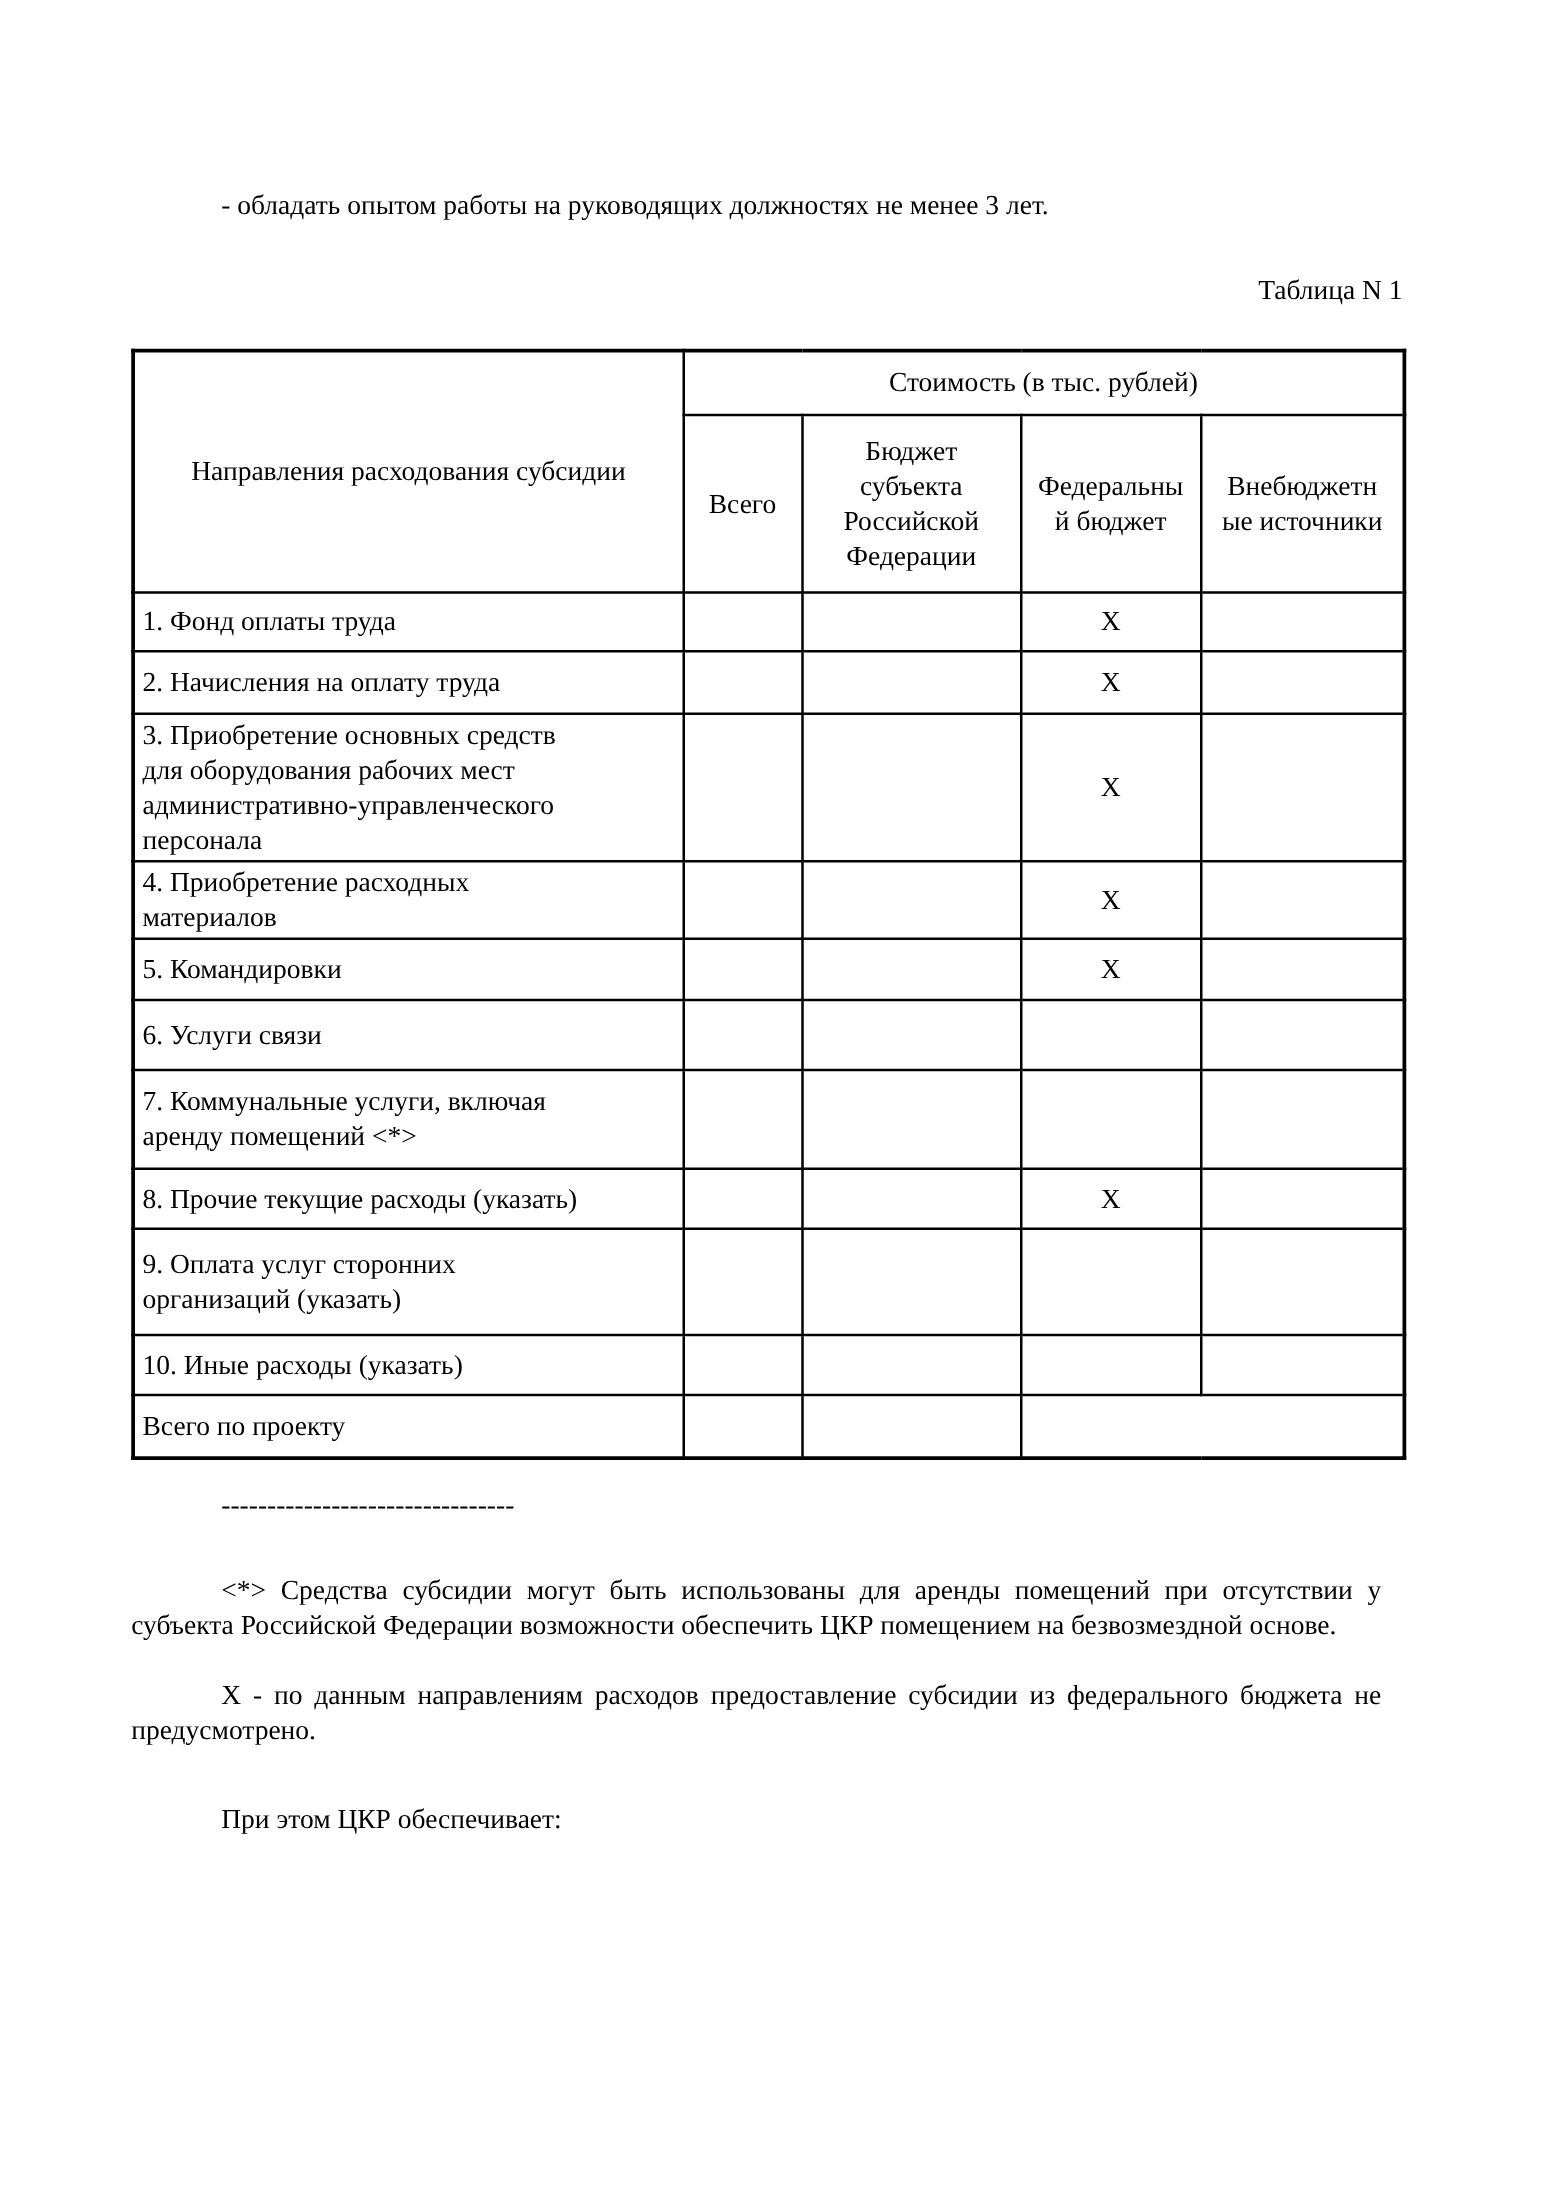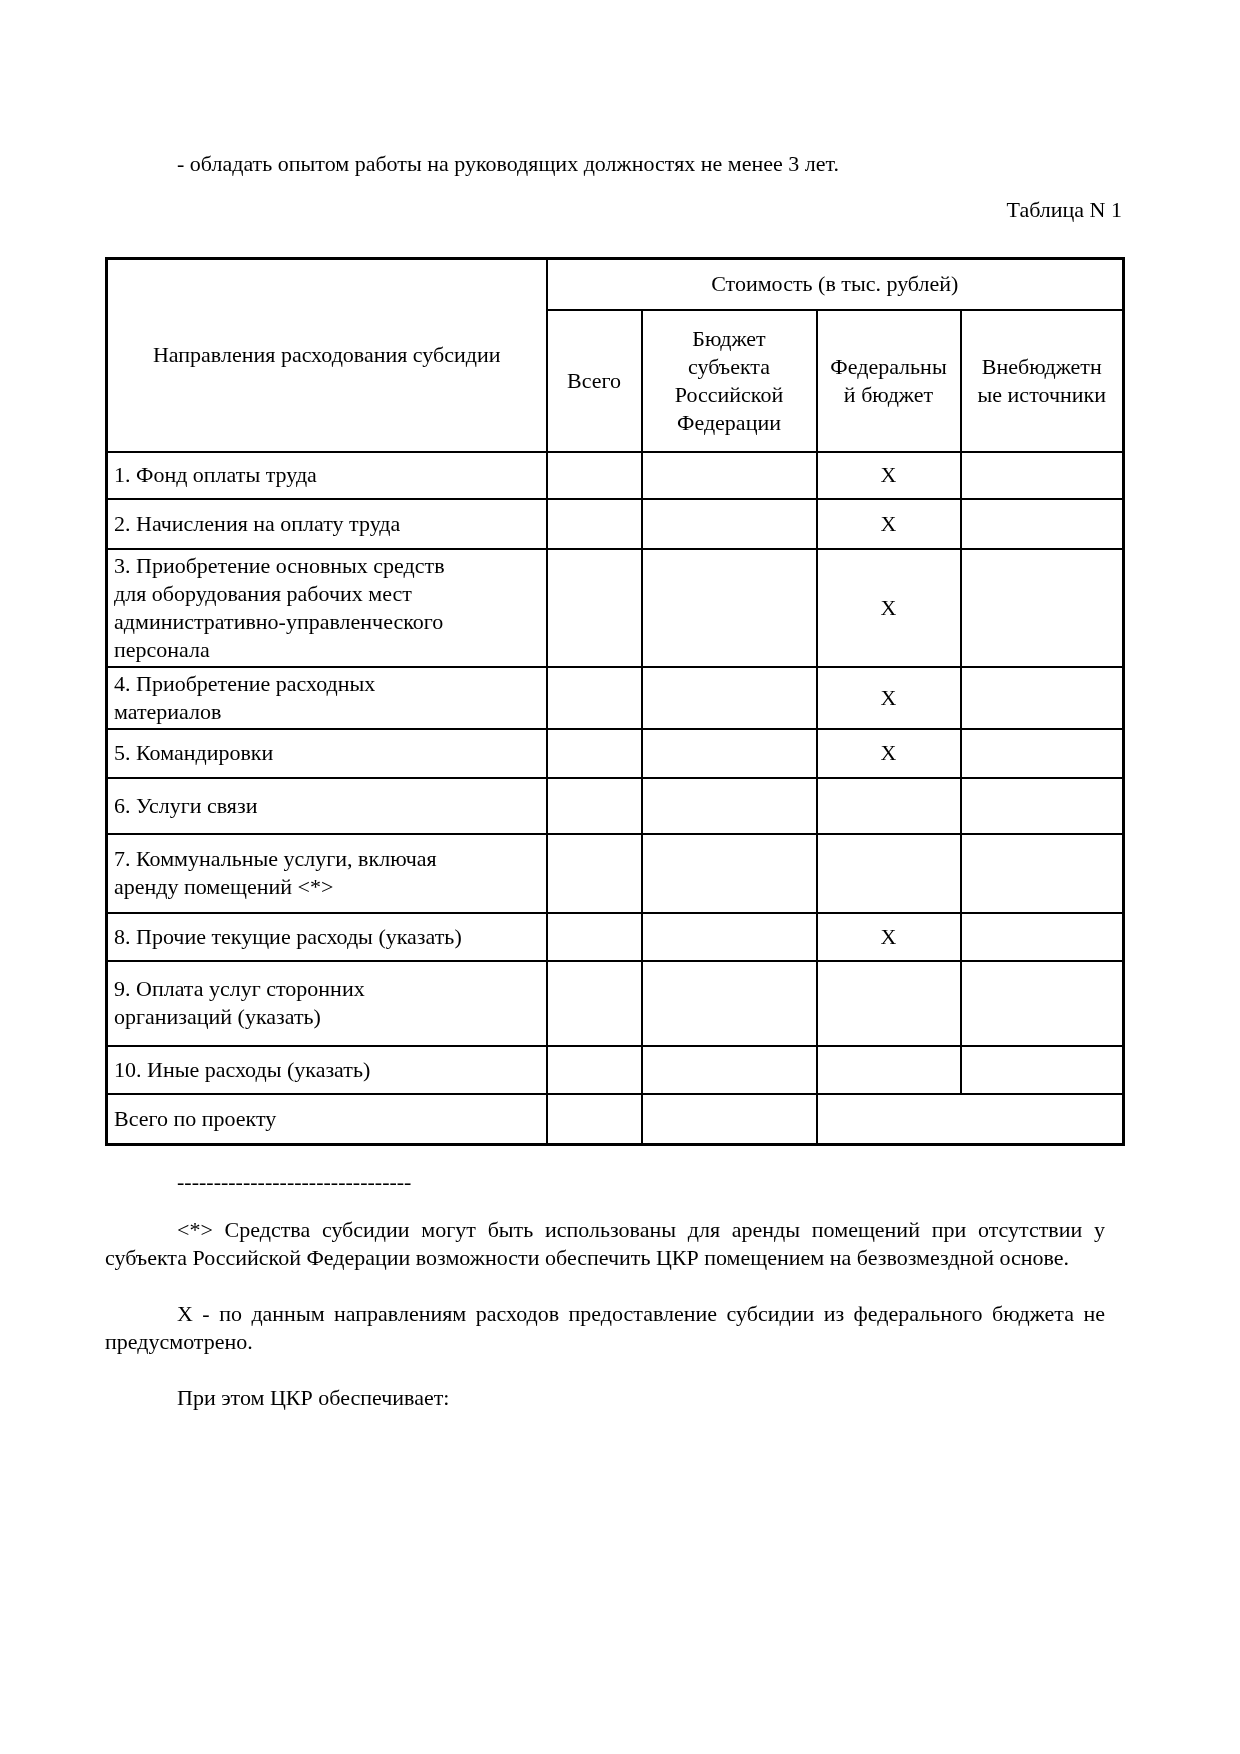--- a/index.html
+++ b/index.html
@@ -18,21 +18,21 @@
     width: 1030px;
   }
   .para {
     margin: 0;
     width: 1000px;
     text-align: justify;
     text-indent: 72px;
   }
   .para-4119 { margin-top: 26px; }
   .table-caption {
-    margin-top: 18px;
+    margin-top: 40px;
     width: 1017px;
     text-align: right;
     text-indent: 0;
   }
   table.subsidy {
     border-collapse: collapse;
     table-layout: fixed;
     width: 1017px;
     margin-top: 33px;
     border: 3px solid #000;
@@ -61,23 +61,23 @@
     padding-left: 7px;
     white-space: pre-line;
   }
   td.c-val { text-align: center; }
   .footnote-separator {
     margin-top: 22px;
     padding-left: 72px;
     text-align: left;
     white-space: nowrap;
   }
-  .footnote-para { margin-top: 20px; }
+  .footnote-para { margin-top: 40px; }
   .x-note-para { margin-top: 28px; }
-  .closing-para { margin-top: 28px; }
+  .closing-para { margin-top: 43px; }
 </style>
 </head>
 <body>
 
 <div class="content">
 
   <p class="para">- обладать опытом работы на руководящих должностях не менее 3 лет.</p>
 
 
   <div class="table-caption">Таблица N 1</div>

